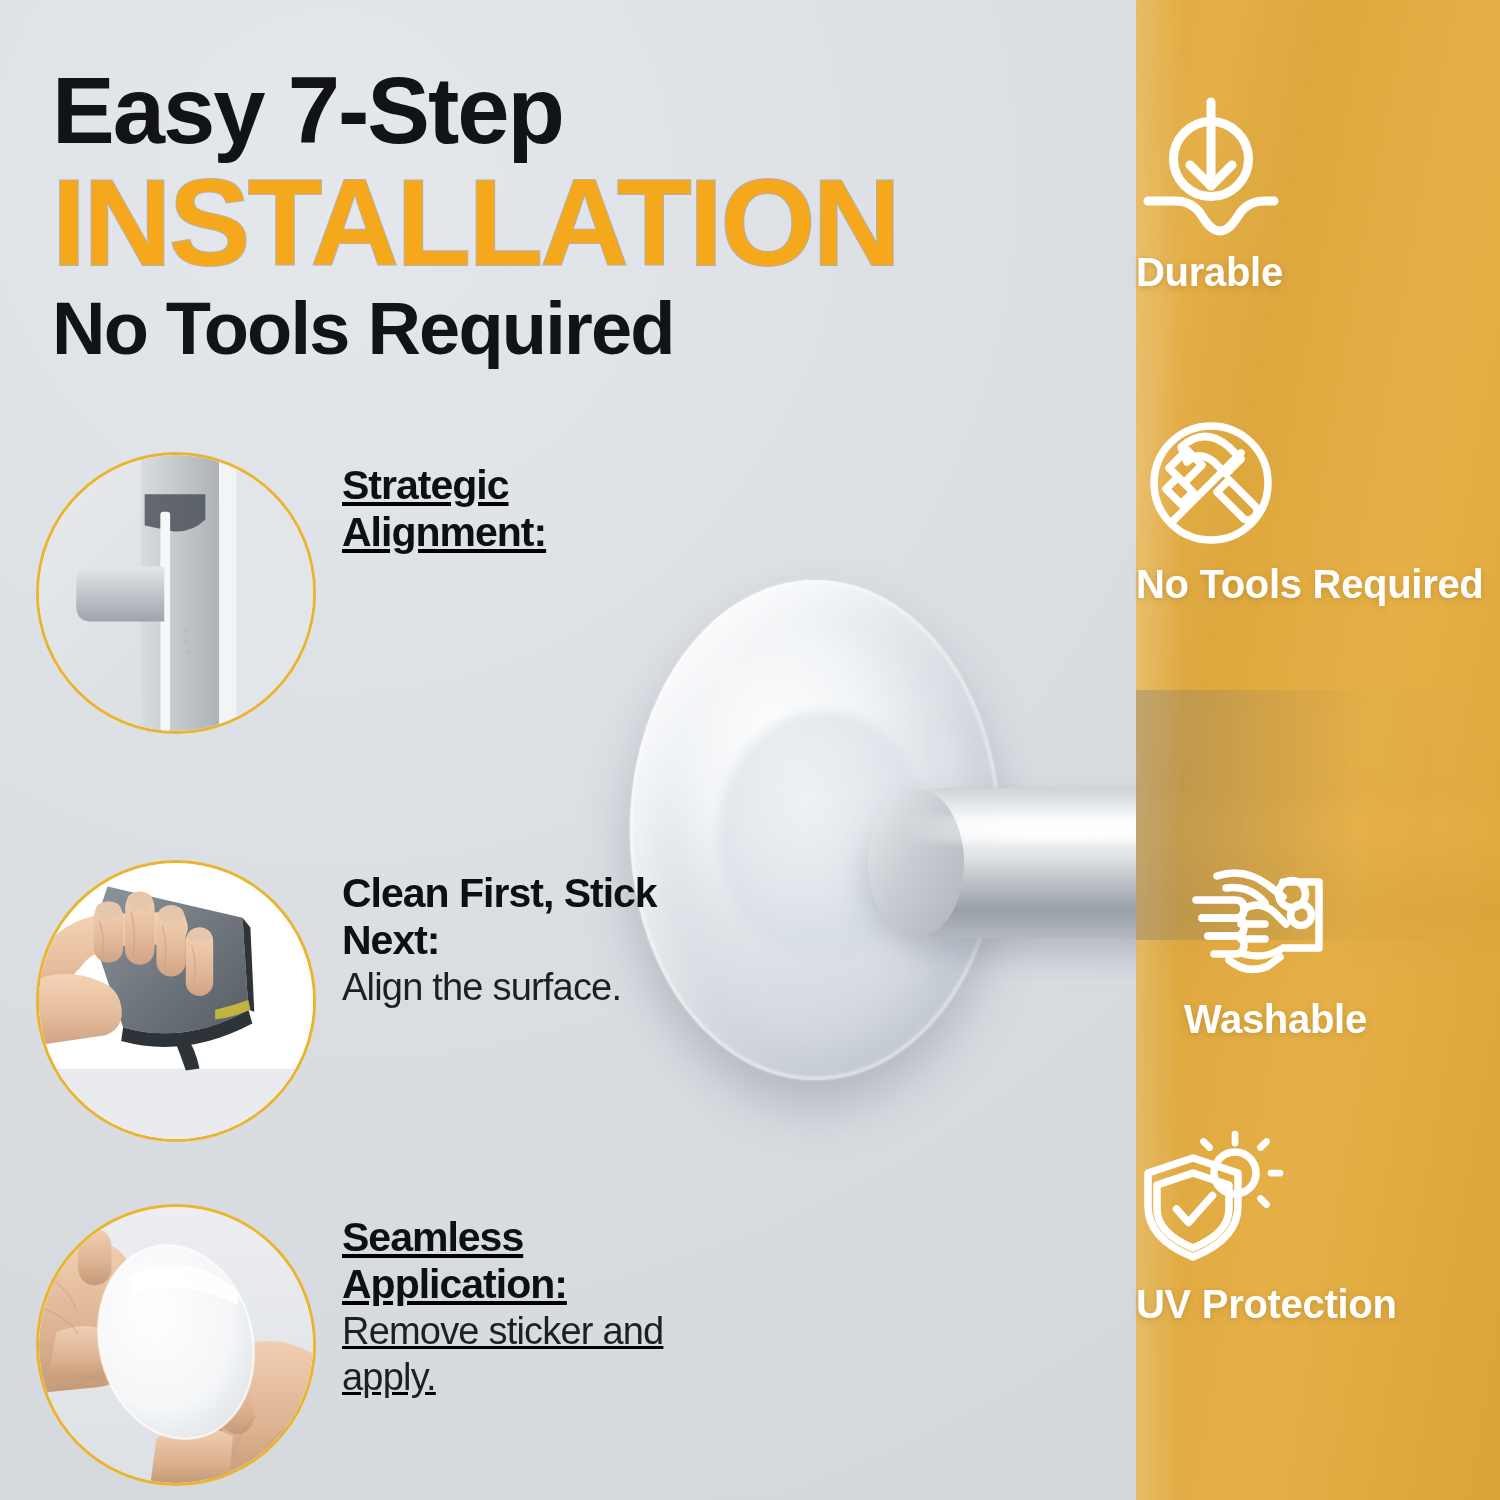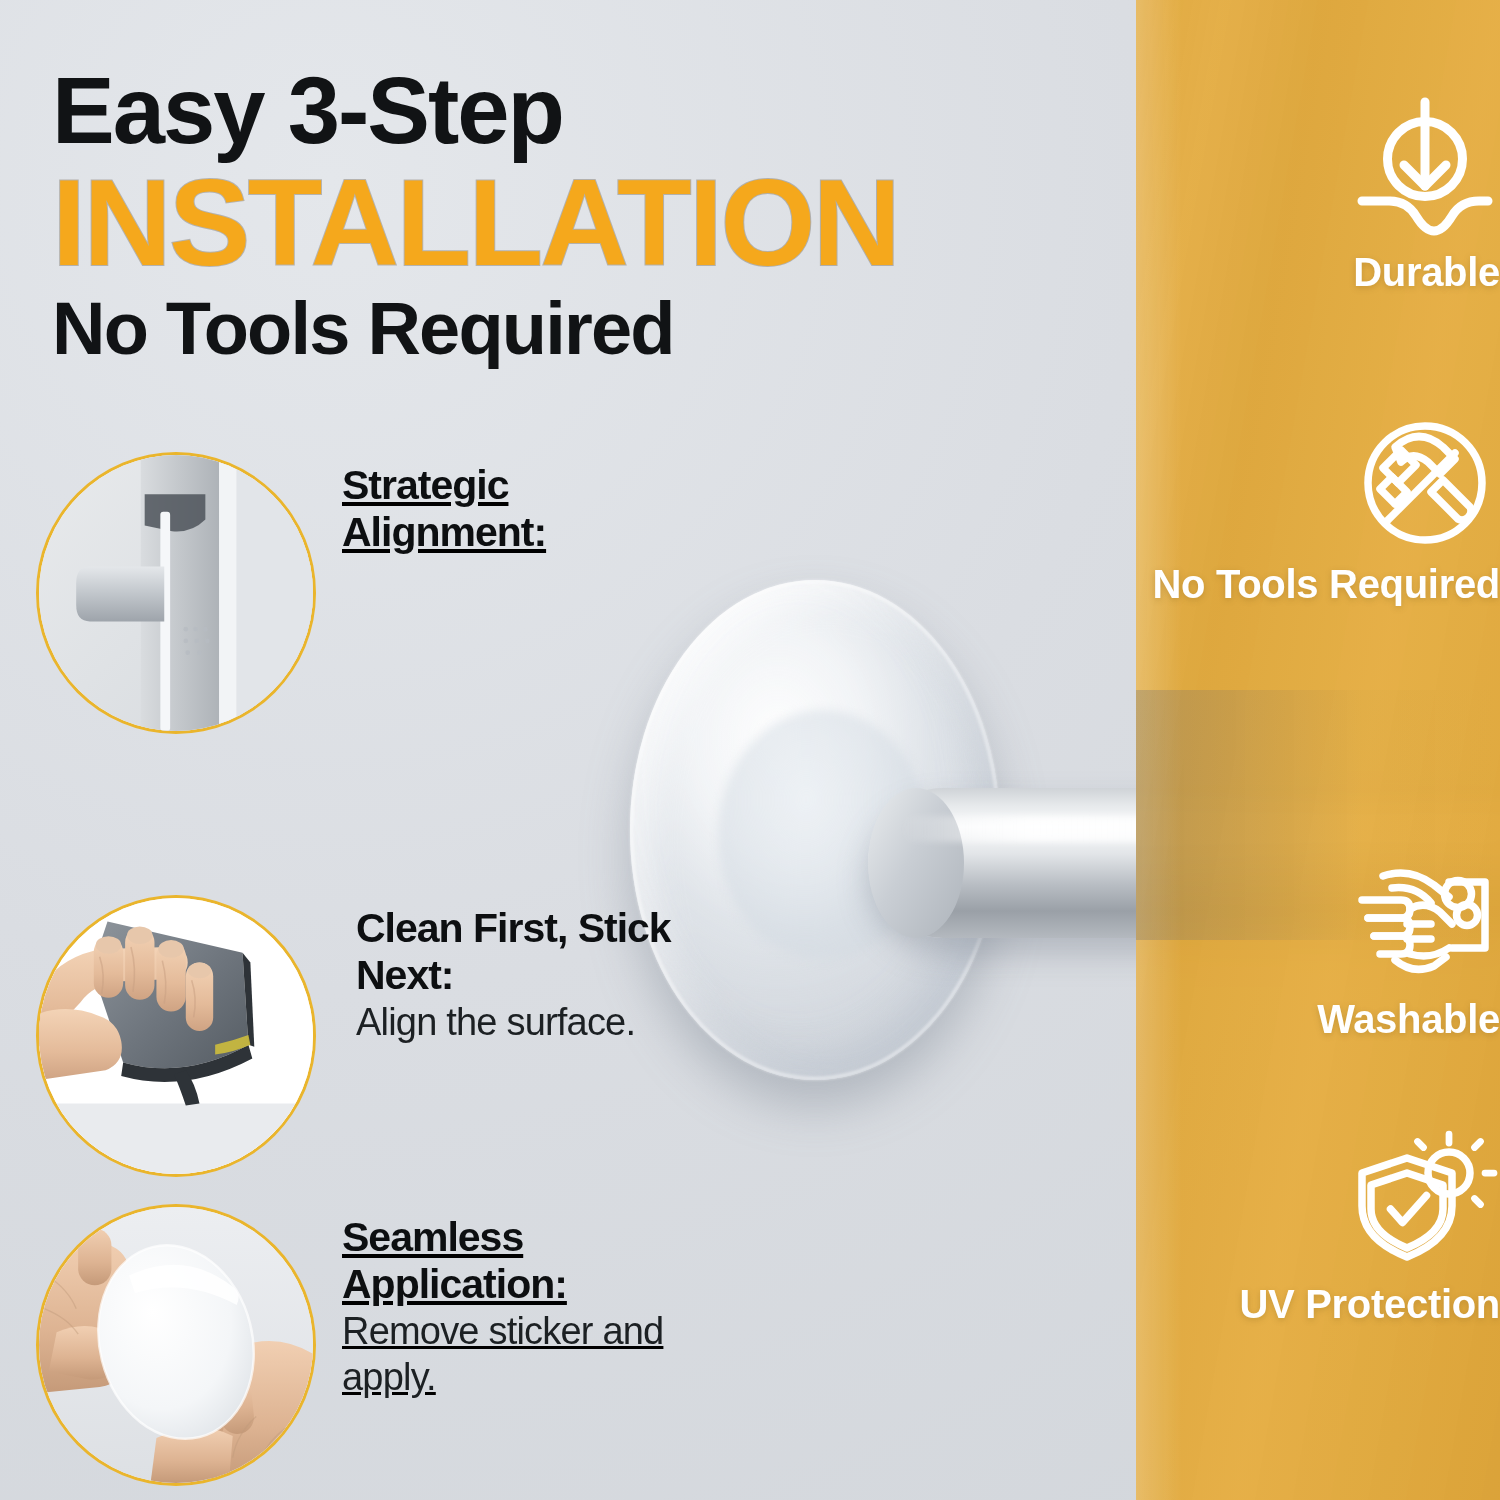--- a/index.html
+++ b/index.html
@@ -82,21 +82,21 @@
     content:""; position:absolute; left:0; top:0; width:46px; height:1500px;
     background:linear-gradient(90deg, rgba(255,255,255,.20), rgba(255,255,255,0));
   }
   #feature-panel::after{
     content:""; position:absolute; left:0; top:690px; width:364px; height:250px;
     background:linear-gradient(90deg, rgba(105,110,118,.30), rgba(170,140,70,.06) 62%, rgba(0,0,0,0));
     pointer-events:none;
   }
   .feature{
     position:absolute; left:0; width:364px;
-    display:flex; flex-direction:column; align-items:flex-end; gap:4px;
+    display:flex; flex-direction:column; align-items:flex-start; gap:4px;
     z-index:3;
   }
   .feature .ficon{ width:150px; height:150px; display:block; }
   .feature .flabel{
     color:#ffffff; font-weight:bold; font-size:40px; line-height:1.1;
     text-align:center; letter-spacing:-.3px;
     text-shadow:0 2px 6px rgba(120,85,20,.28);
   }
   #feature-0{ top:96px; }
   #feature-1{ top:408px; }
@@ -116,21 +116,21 @@
     paint-order:stroke fill;
   }
   #headline-line3{
     font-size:74px; font-weight:bold; color:#111315;
     letter-spacing:-1.8px; line-height:1.06; margin-top:6px;
   }
 
   
   .step{ position:absolute; left:36px; width:680px; display:flex; gap:26px; }
   #step-0{ top:452px;text-decoration:underline; }
-  #step-1{ top:895px;justify-content:space-between; }
+  #step-1{ top:860px; }
   #step-2{ top:1204px;text-decoration:underline; }
 
   .thumb{
     flex:0 0 auto; width:280px; height:282px; border-radius:50%;
     border:3px solid #eab52c; overflow:hidden; position:relative;
     background:#f2f4f6;
   }
   .thumb svg{ display:block; width:100%; height:100%; }
 
   .step-text{ padding-top:10px; width:360px; }
@@ -151,21 +151,21 @@
   <div id="product-photo">
     <div class="bumper"></div>
     <div class="bumper-inner"></div>
     <div class="bumper-rim"></div>
     <div class="handle"></div>
     <div class="handle-cap"></div>
     <div class="handle-gloss"></div>
   </div>
 
   <div id="headline">
-    <div id="headline-line1">Easy 3-Step</div>
+    <div id="headline-line1">Easy 7-Step</div>
     <div id="headline-line2">INSTALLATION</div>
     <div id="headline-line3">No Tools Required</div>
   </div>
 
   <div class="step" id="step-0">
     <div class="thumb">
       <svg viewBox="0 0 280 282">
         <defs>
           <linearGradient id="t1wall" x1="0" y1="0" x2="1" y2="1">
             <stop offset="0" stop-color="#e8eaec"></stop>

